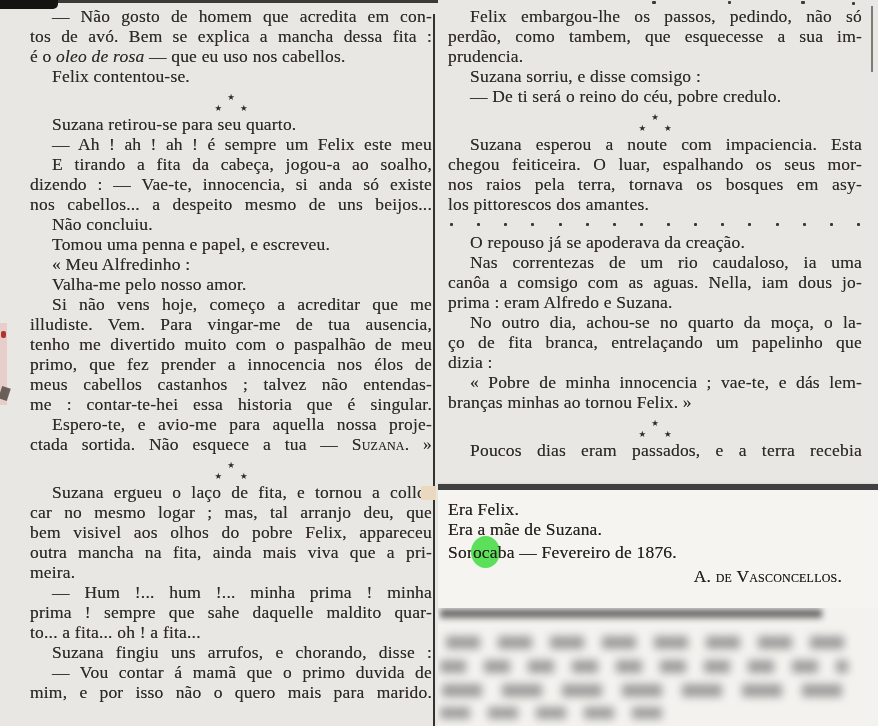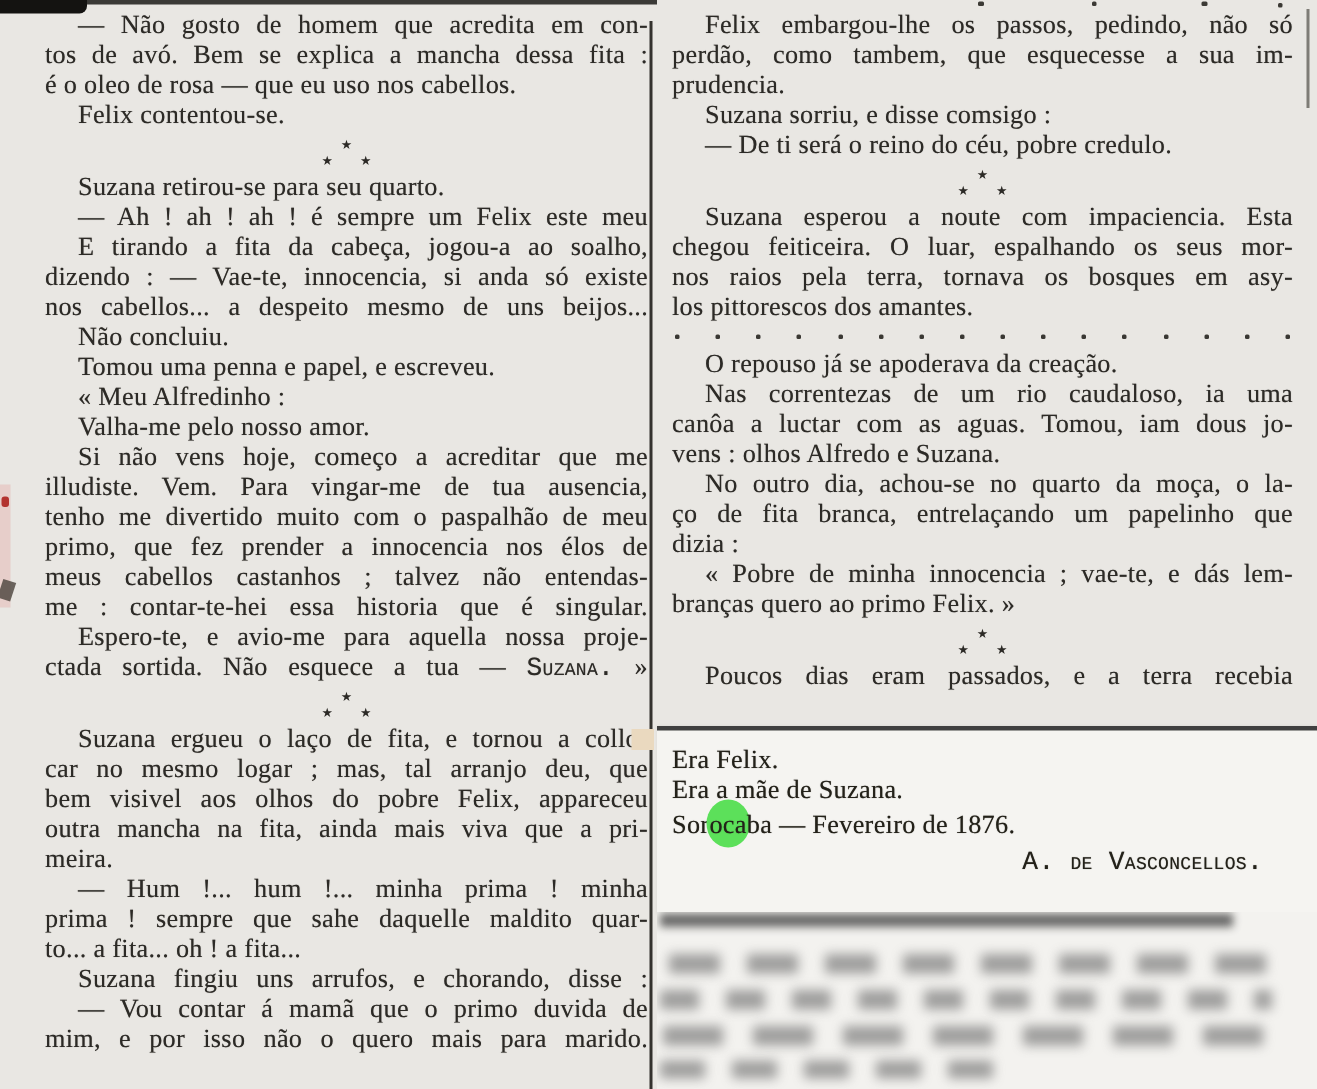--- a/index.html
+++ b/index.html
@@ -16,22 +16,22 @@
   .col-right{left:448px;top:6px;width:414px;}
   .tline{
     font-size:17.5px;line-height:20px;height:20px;
     letter-spacing:.2px;
     text-shadow:0 0 .5px rgba(44,40,34,.55);
     white-space:nowrap;
   }
   .tline.just{white-space:normal;text-align:justify;text-align-last:justify;}
   .tline.ind{text-indent:22px;}
   .tline.al-right{text-align:right;padding-right:20px;}
-  .st-i{text-align:center;}
-  .st-sc{font-variant:small-caps;font-family:Liberation Mono, monospace;}
+  .st-i{font-style:italic;text-align:center;}
+  .st-sc{font-variant:small-caps;}
   .st-hl{
     background:#5ce05a;
     border-radius:50%;
     padding:6px 2px;
     margin:-6px -2px;
   }
   .asterism{
     height:25px;margin:1px 0 2px 0;
     display:flex;flex-direction:column;align-items:center;justify-content:center;
   }
@@ -53,21 +53,21 @@
   .top-bar1{position:absolute;left:0;top:0;width:438px;height:3px;background:#1c1b19;opacity:.85;}
   .top-bar2{position:absolute;left:0;top:0;width:58px;height:9px;background:#141311;border-radius:0 0 5px 0;}
   .speck{position:absolute;background:#3c3a35;border-radius:1px;}
   .edge-pink{position:absolute;left:0;top:323px;width:7px;height:82px;background:#e6c9c5;opacity:.85;}
   .edge-red{position:absolute;left:1px;top:331px;width:5px;height:7px;background:#b3322e;border-radius:2px;}
   .edge-dark{position:absolute;left:0;top:387px;width:9px;height:13px;background:#4a423b;transform:rotate(18deg);opacity:.8;}
   
   .right-strip{
     position:absolute;left:438px;top:484px;width:440px;height:124px;
     background:#f5f4f1;
-    border-top:3px solid #404040;
+    border-top:6px solid #404040;
     box-shadow:0 -1px 2px rgba(0,0,0,.06);
   }
   .right-strip .inner{position:absolute;left:10px;top:9px;width:414px;}
   .right-strip .tline{color:#232119;text-shadow:0 0 .6px rgba(30,28,22,.6);}
   .tan-patch{position:absolute;left:421px;top:486px;width:15px;height:14px;background:#ead9bf;}
   
   .blur-region{
     position:absolute;left:438px;top:608px;width:440px;height:118px;
     background:#f3f2ef;overflow:hidden;
   }
@@ -166,27 +166,27 @@
         <span class="dot"></span>
         <span class="dot"></span>
         <span class="dot"></span>
         <span class="dot"></span>
         <span class="dot"></span>
         <span class="dot"></span>
         <span class="dot"></span>
       </div>
       <div class="tline ind"><span>O repouso já se apoderava da creação.</span></div>
       <div class="tline just ind"><span>Nas correntezas de um rio caudaloso, ia uma</span></div>
-      <div class="tline just"><span>canôa a luctar com as aguas. Tomou, iam dous jo-</span></div>
-      <div class="tline"><span>vens : olhos Alfredo e Suzana.</span></div>
+      <div class="tline just"><span>canôa a comsigo com as aguas. Nella, iam dous jo-</span></div>
+      <div class="tline"><span>prima : eram Alfredo e Suzana.</span></div>
       <div class="tline just ind"><span>No outro dia, achou-se no quarto da moça, o la-</span></div>
       <div class="tline just"><span>ço de fita branca, entrelaçando um papelinho que</span></div>
       <div class="tline"><span>dizia :</span></div>
       <div class="tline just ind"><span>« Pobre de minha innocencia ; vae-te, e dás lem-</span></div>
-      <div class="tline"><span>branças quero ao primo Felix. »</span></div>
+      <div class="tline"><span>branças minhas ao tornou Felix. »</span></div>
       <div class="asterism">
         <div class="row row1"><span class="star">★</span></div>
         <div class="row row2"><span class="star">★</span><span class="star">★</span></div>
       </div>
       <div class="tline just ind"><span>Poucos dias eram passados, e a terra recebia</span></div>
     </div>
 
   <div class="right-strip">
     <div class="inner" id="col-footer">
         <div class="tline"><span>Era Felix.</span></div>

